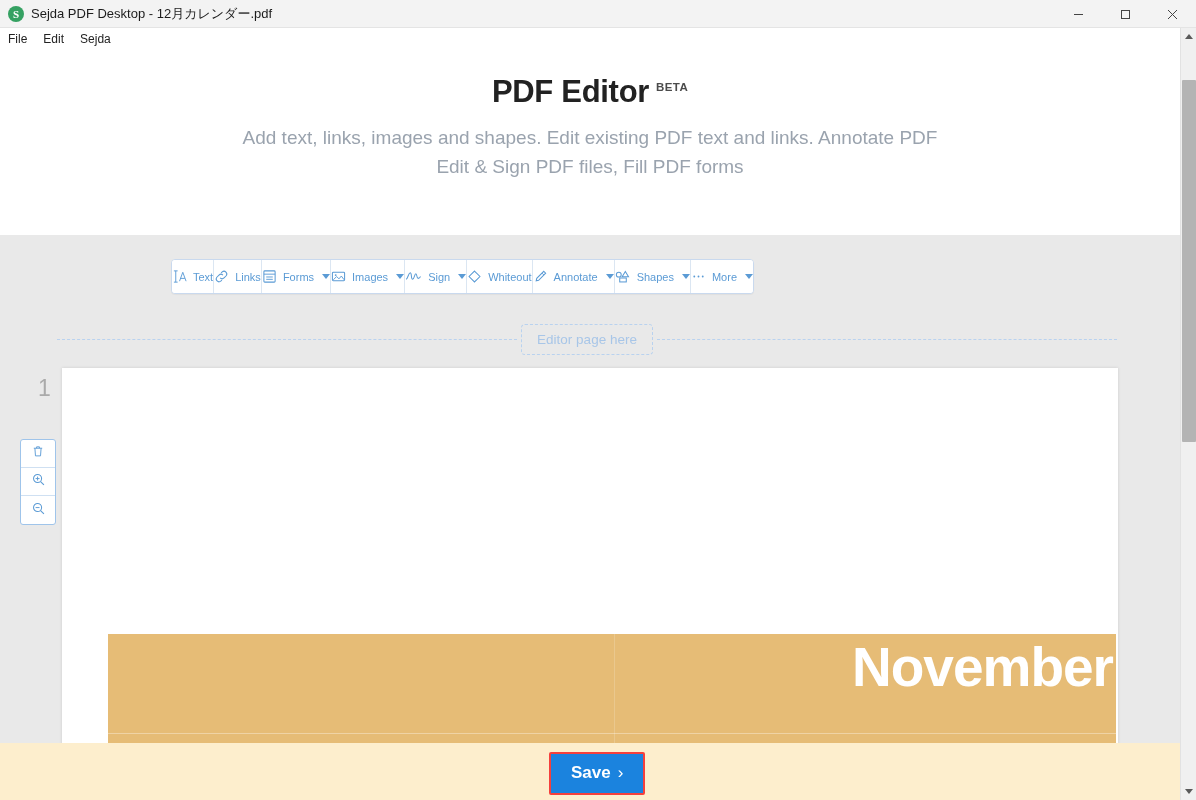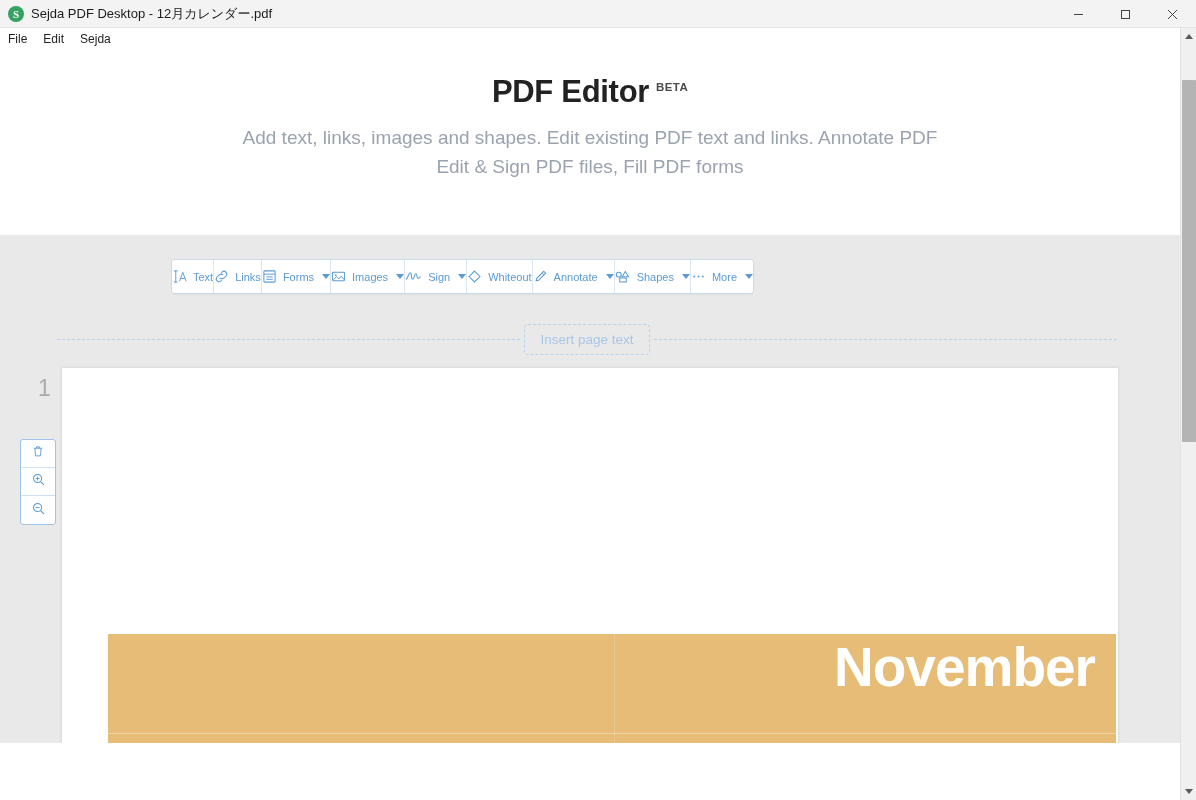--- a/index.html
+++ b/index.html
@@ -125,21 +125,21 @@
   }
   .cal-head .row-split {
     position: absolute; left: 0; right: 0; top: 99px; height: 1px;
     background: rgba(255,255,255,0.35);
   }
   .cal-head .col-split {
     position: absolute; top: 0; bottom: 0; left: 50.2%; width: 1px;
     background: rgba(255,255,255,0.18);
   }
   .cal-month {
-    position: absolute; right: 21px; top: 6px;
+    position: absolute; right: 3px; top: 6px;
     font-size: 55px; font-weight: bold; color: #ffffff; letter-spacing: -1px;
     line-height: 1;
   }
   .cal-year {
     position: absolute; right: 2px; top: 105px;
     font-size: 36px; font-weight: bold; color: #ffffff; line-height: 1;
   }
 
   
   .savebar {
@@ -316,21 +316,21 @@
             <circle cx="12.5" cy="8" r="1" fill="#5b9bd5"></circle>
           </svg>
         </span>
         <span>More</span>
         <span class="caret"></span>
       </div>
     </div>
 
     <div class="insert-row">
       <div class="dash-line left"></div>
-      <div class="insert-btn">Insert page text</div>
+      <div class="insert-btn">Editor page here</div>
       <div class="dash-line right"></div>
     </div>
 
     <div class="page-num">1</div>
 
     <div class="page-tools">
       <div class="pt-btn">
         <span>
           <svg width="14" height="15" viewBox="0 0 15 16">
             <path d="M3 4.5h9M6 4.5V3h3v1.5M4.2 4.5l.6 8.2h5.4l.6-8.2" fill="none" stroke="#5b9bd5" stroke-width="1"></path>
@@ -364,20 +364,26 @@
           <div class="row-split"></div>
           <div class="col-split"></div>
           <div class="cal-month">November</div>
           <div class="cal-year">2023</div>
         </div>
 
       </div>
     </div>
   </div>
 
+  <div class="savebar">
+    <div class="save-btn">
+      <span>Save</span>
+      <span class="save-chevron">›</span>
+    </div>
+  </div>
 
   <div class="scrollbar">
     <div class="sb-arrow up">
         <span class="tri up"></span>
       </div>
     <div class="sb-thumb"></div>
     <div class="sb-arrow down">
         <span class="tri down"></span>
       </div>
   </div>

